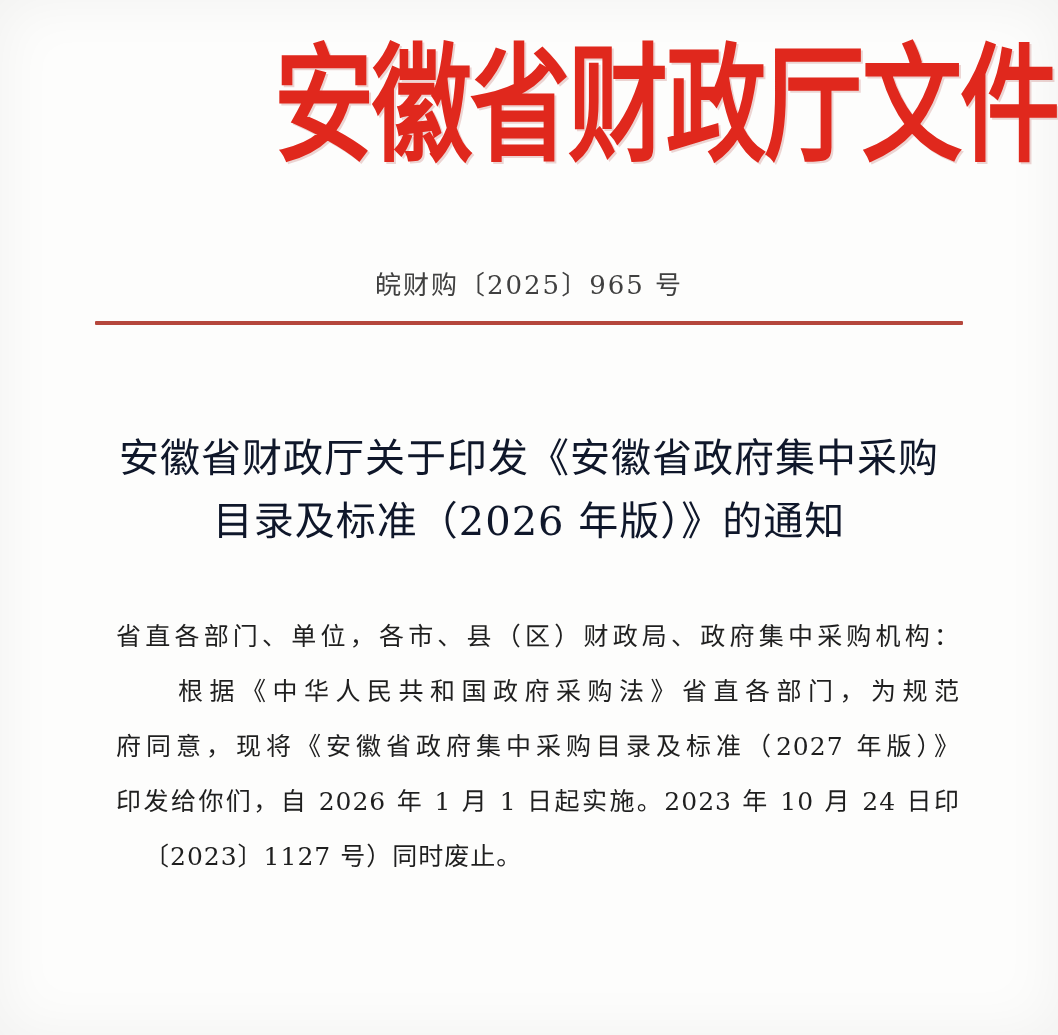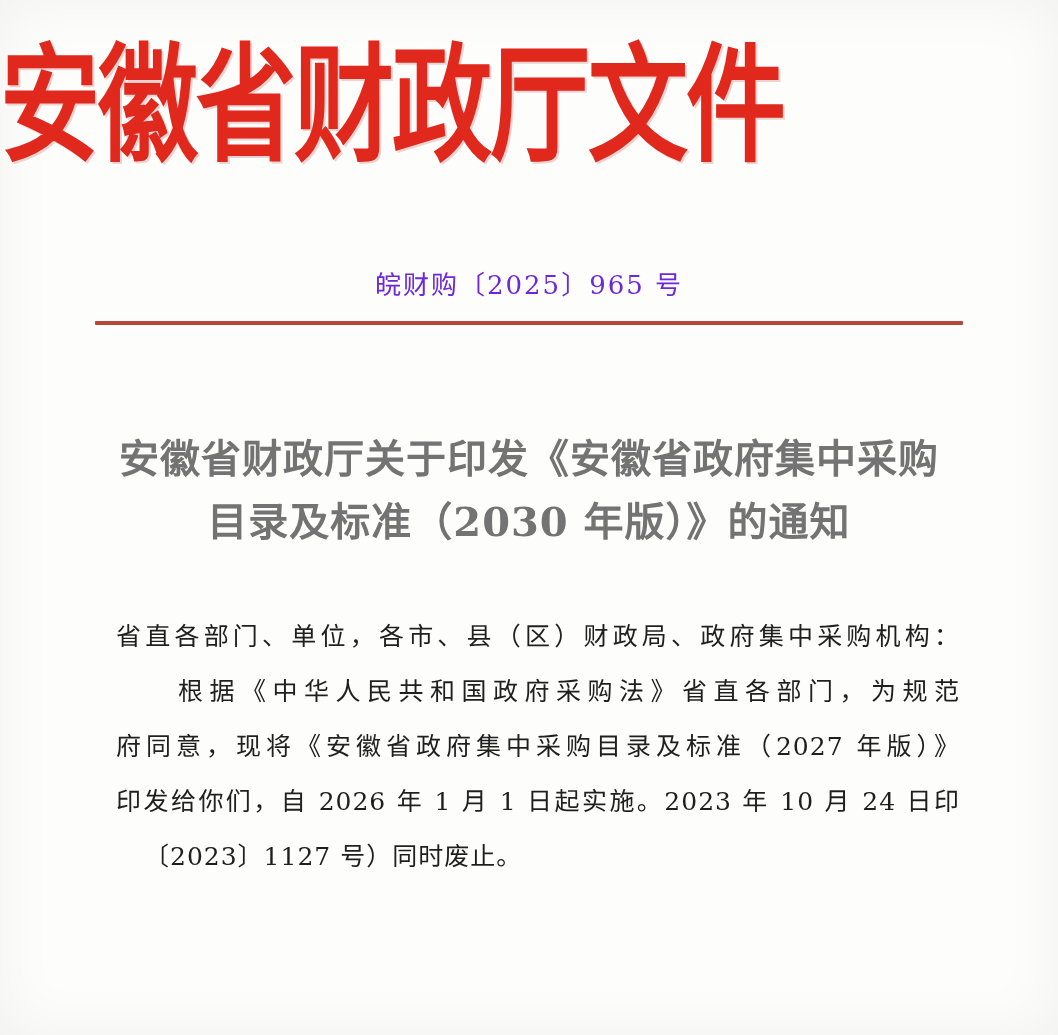--- a/index.html
+++ b/index.html
@@ -15,60 +15,60 @@
     background: #fdfdfc;
     box-shadow: inset 0 0 60px rgba(0,0,0,0.05);
     overflow: hidden;
     font-family: "DejaVu Serif", "Liberation Serif", serif;
     color: #222;
   }
 
   
   .letterhead {
     margin-top: 50px;
-    text-align: left;
+    text-align: right;
   }
   .org-title {
     display: inline-block;
     margin: 0;
     font-size: 100px;
     font-weight: bold;
     letter-spacing: -2px;
     color: #e0281d;
     line-height: 1.1;
     transform: scaleY(1.28);
     transform-origin: center center;
     white-space: nowrap;
     text-shadow: 2px 2px 0 rgba(160, 30, 20, 0.18);
   }
 
   .doc-number {
     margin-top: 104px;
     text-align: center;
     font-size: 26px;
     letter-spacing: 2px;
-    color: #6d28d9;
+    color: #404040;
   }
 
   .red-rule {
     width: 868px;
     height: 4px;
     margin: 20px auto 0 auto;
     background: #b5473c;
     border-radius: 1px;
   }
 
   
   .doc-title {
     margin-top: 102px;
     text-align: center;
     font-size: 40px;
-    font-weight: bold;
+    font-weight: normal;
     line-height: 63px;
-    color: #737373;
+    color: #0f172a;
     letter-spacing: 1px;
   }
 
   
   .body-text {
     margin-top: 56px;
     padding: 0 98px 0 116px;
     font-size: 25px;
     line-height: 55px;
     color: #1f1f1f;
@@ -97,21 +97,21 @@
   <div class="letterhead">
     <h1 class="org-title">安徽省财政厅文件</h1>
   </div>
 
   <div class="doc-number">皖财购〔2025〕965 号</div>
 
   <div class="red-rule"></div>
 
   <h2 class="doc-title">
     <div>安徽省财政厅关于印发《安徽省政府集中采购</div>
-    <div>目录及标准（2030 年版）》的通知</div>
+    <div>目录及标准（2026 年版）》的通知</div>
   </h2>
 
   <div class="body-text">
     <div class="body-line">省直各部门、单位，各市、县（区）财政局、政府集中采购机构：</div>
     <div class="body-line indent">根据《中华人民共和国政府采购法》省直各部门，为规范</div>
     <div class="body-line">府同意，现将《安徽省政府集中采购目录及标准（2027 年版）》</div>
     <div class="body-line">印发给你们，自 2026 年 1 月 1 日起实施。2023 年 10 月 24 日印</div>
     <div class="body-line last">〔2023〕1127 号）同时废止。</div>
   </div>
 

